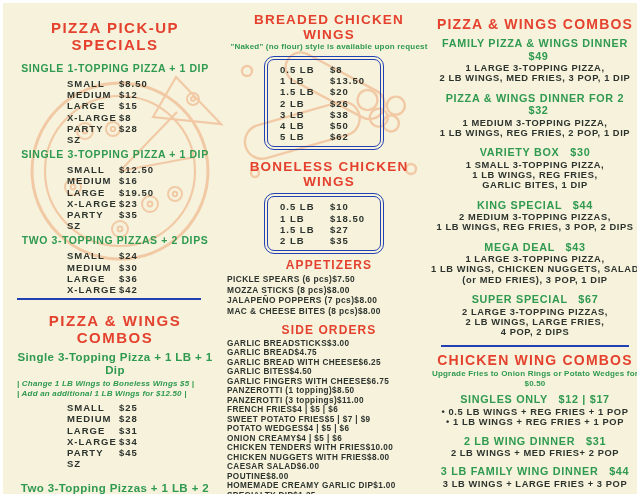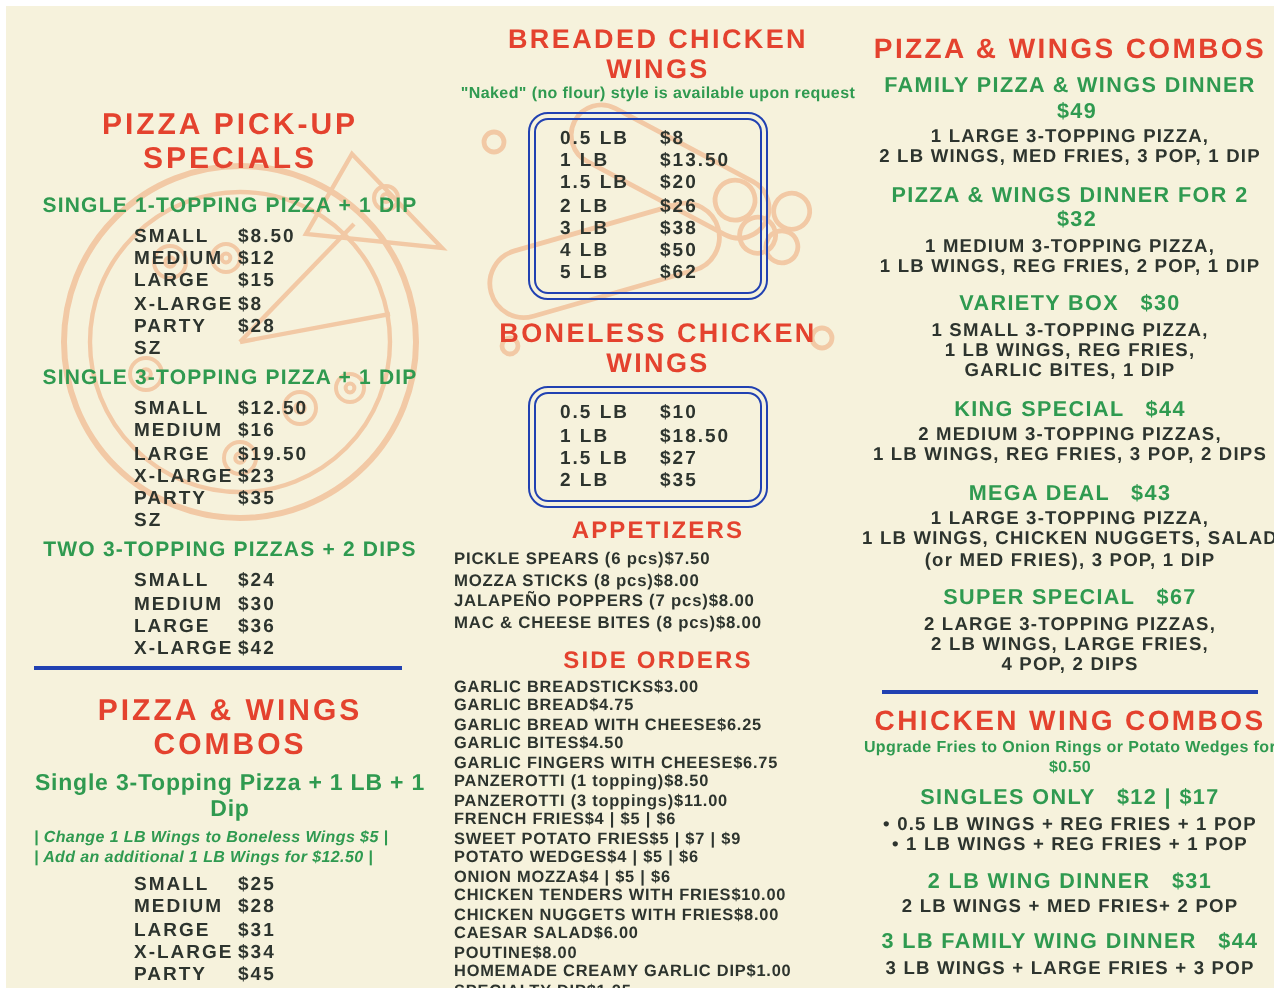--- a/index.html
+++ b/index.html
@@ -2,21 +2,21 @@
 <html><head>
 <meta charset="utf-8">
 <style>
   html,body{margin:0;padding:0;}
   body{
     width:642px;height:500px;position:relative;background:#ffffff;
     font-family:"Liberation Sans",sans-serif;font-weight:700;overflow:hidden;
   }
   .page{position:absolute;left:3px;top:3px;right:5px;bottom:6px;background:#f6f2dc;overflow:hidden;}
   .col{position:absolute;top:0;bottom:0;}
-  .col-left{left:14px;width:196px;margin-top:35px;}
+  .col-left{left:14px;width:196px;}
   .col-mid{left:224px;width:204px;}
   .col-right{left:428px;width:208px;}
 
   .t-red-lg{color:#e4422e;font-size:15px;line-height:17px;letter-spacing:1.5px;text-align:center;}
   .t-red-md{color:#e4422e;font-size:13.5px;line-height:15px;letter-spacing:1.2px;text-align:center;}
   .t-red-sm{color:#e4422e;font-size:12px;line-height:14px;letter-spacing:1.1px;text-align:center;}
   .g-head{color:#2f9a50;font-size:10.5px;line-height:12px;letter-spacing:0.6px;text-align:center;margin-bottom:4px;}
   .g-head-tc{color:#2f9a50;font-size:11.5px;line-height:13px;letter-spacing:0.4px;text-align:center;margin-bottom:2px;}
   .note{color:#2f9a50;font-size:8px;line-height:10px;letter-spacing:0.2px;text-align:left;font-style:italic;}
   .subtitle{color:#2f9a50;font-size:8px;line-height:10px;letter-spacing:0.2px;text-align:center;}
@@ -387,21 +387,21 @@
           <span class="nm">SWEET POTATO FRIES</span>
           <span class="prc">$5 | $7 | $9</span>
         </div>
 
         <div class="list-row">
           <span class="nm">POTATO WEDGES</span>
           <span class="prc">$4 | $5 | $6</span>
         </div>
 
         <div class="list-row">
-          <span class="nm">ONION MOZZA</span>
+          <span class="nm">ONION CREAMY</span>
           <span class="prc">$4 | $5 | $6</span>
         </div>
 
         <div class="list-row">
           <span class="nm">CHICKEN TENDERS WITH FRIES</span>
           <span class="prc">$10.00</span>
         </div>
 
         <div class="list-row">
           <span class="nm">CHICKEN NUGGETS WITH FRIES</span>

